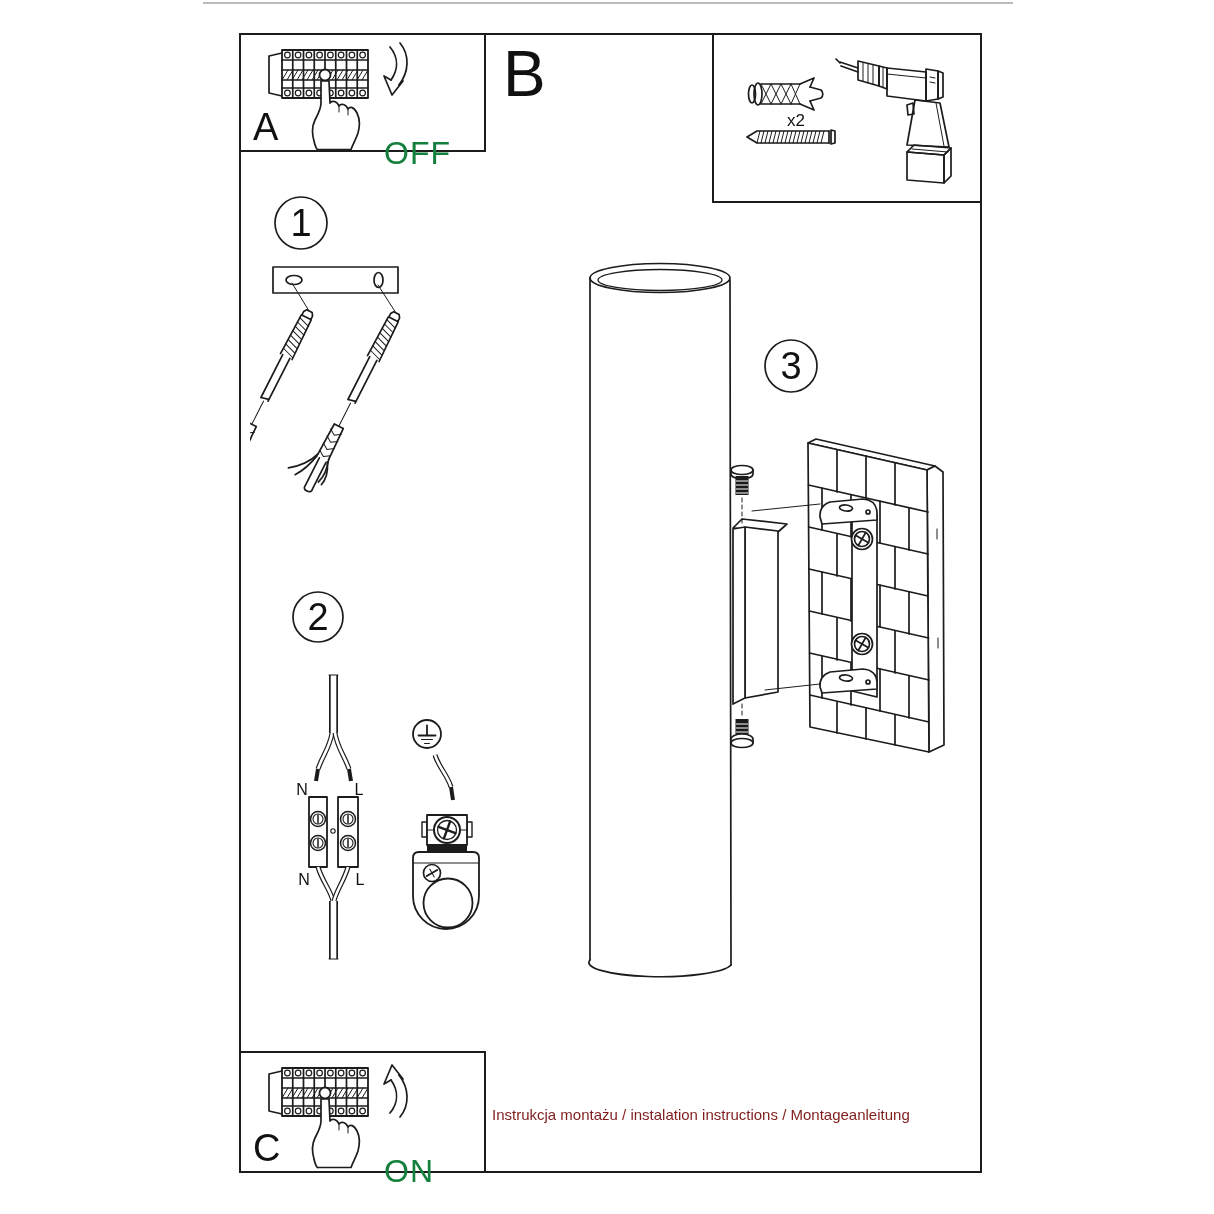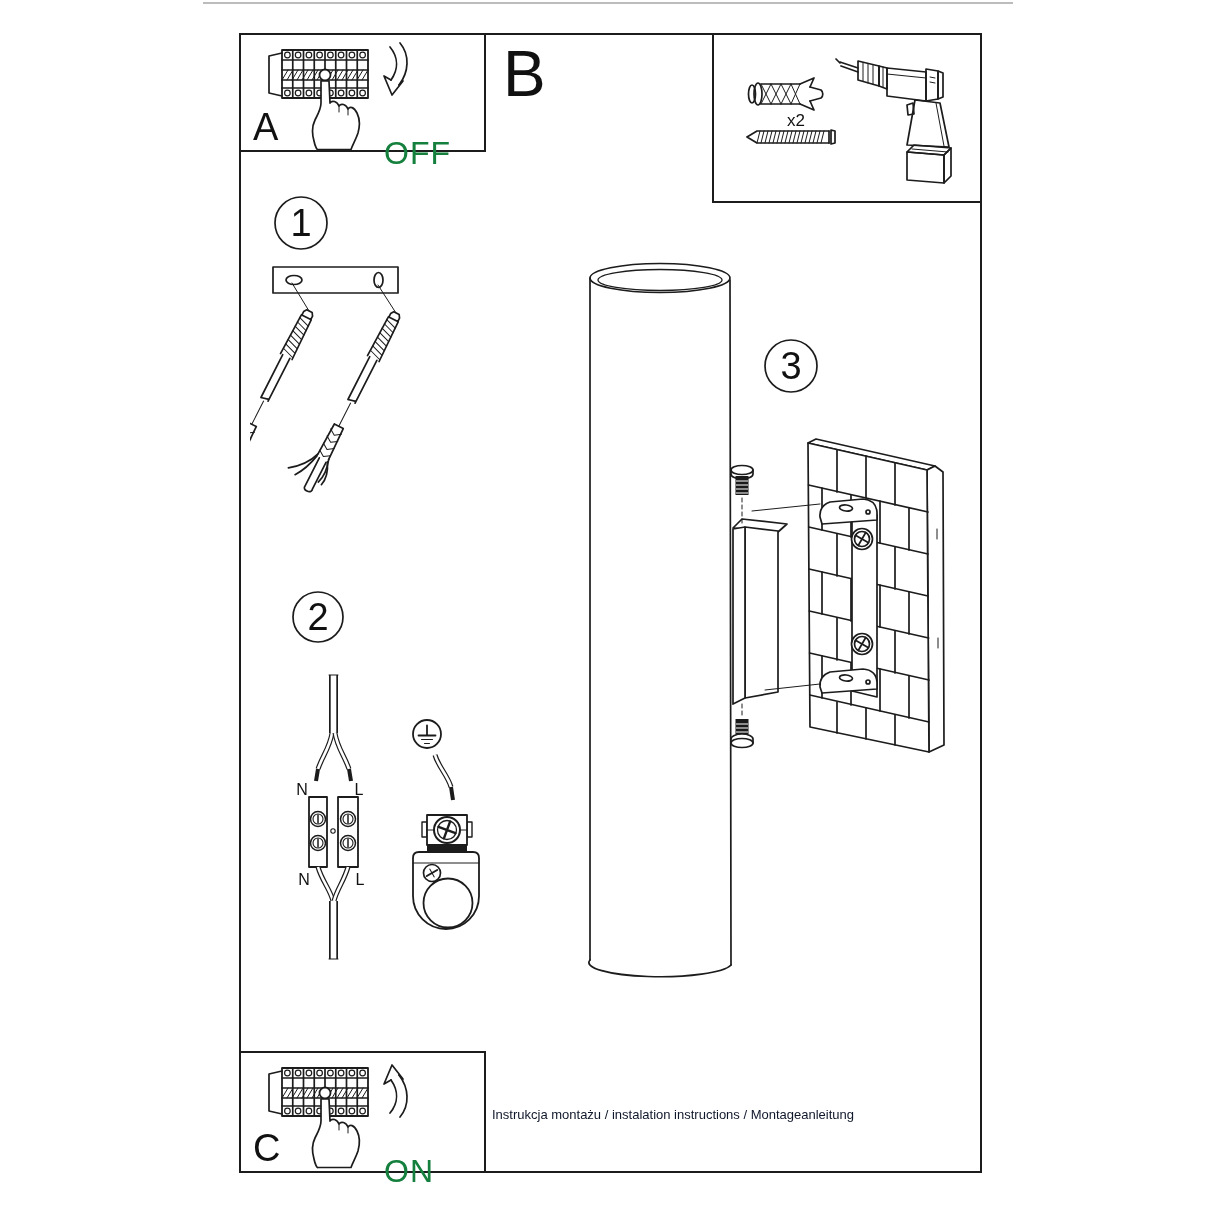--- a/index.html
+++ b/index.html
@@ -12,21 +12,21 @@
   .box-a{left:239px;top:33px;width:247px;height:119px;}
   .box-tools{left:712px;top:33px;width:270px;height:170px;}
   .box-c{left:239px;top:1051px;width:247px;height:122px;}
   .corner-letter{position:absolute;left:12px;bottom:4px;font-size:38px;line-height:1;color:#111;}
   .action-word{position:absolute;left:143px;top:74px;font-size:32px;line-height:1;color:#15803d;letter-spacing:1px;margin-top:28px;}
   .letter-b{position:absolute;left:503px;top:42px;font-size:64px;line-height:1;color:#111;}
   .step-svg{position:absolute;}
   .s1{left:250px;top:190px;}
   .s2{left:280px;top:585px;}
   .s3{left:560px;top:240px;}
-  .footer{position:absolute;left:492px;top:1104px;font-size:13px;line-height:21px;color:#0f172a;}
+  .footer{position:absolute;left:492px;top:1104px;font-size:15px;line-height:21px;color:#7f1d1d;}
   svg{display:block;}
   .ln{stroke:#1c1c1c;fill:none;stroke-width:1.7;stroke-linecap:round;stroke-linejoin:round;}
   .thin{stroke-width:1;}
   .wfill{fill:#ffffff;}
   .num{font-family:"Liberation Sans",sans-serif;font-size:38px;fill:#111;text-anchor:middle;}
   .nl{font-family:"Liberation Sans",sans-serif;font-size:16px;fill:#111;text-anchor:middle;}
   .qty{font-family:"Liberation Sans",sans-serif;font-size:17px;fill:#111;}
 </style>
 </head>
 <body>

